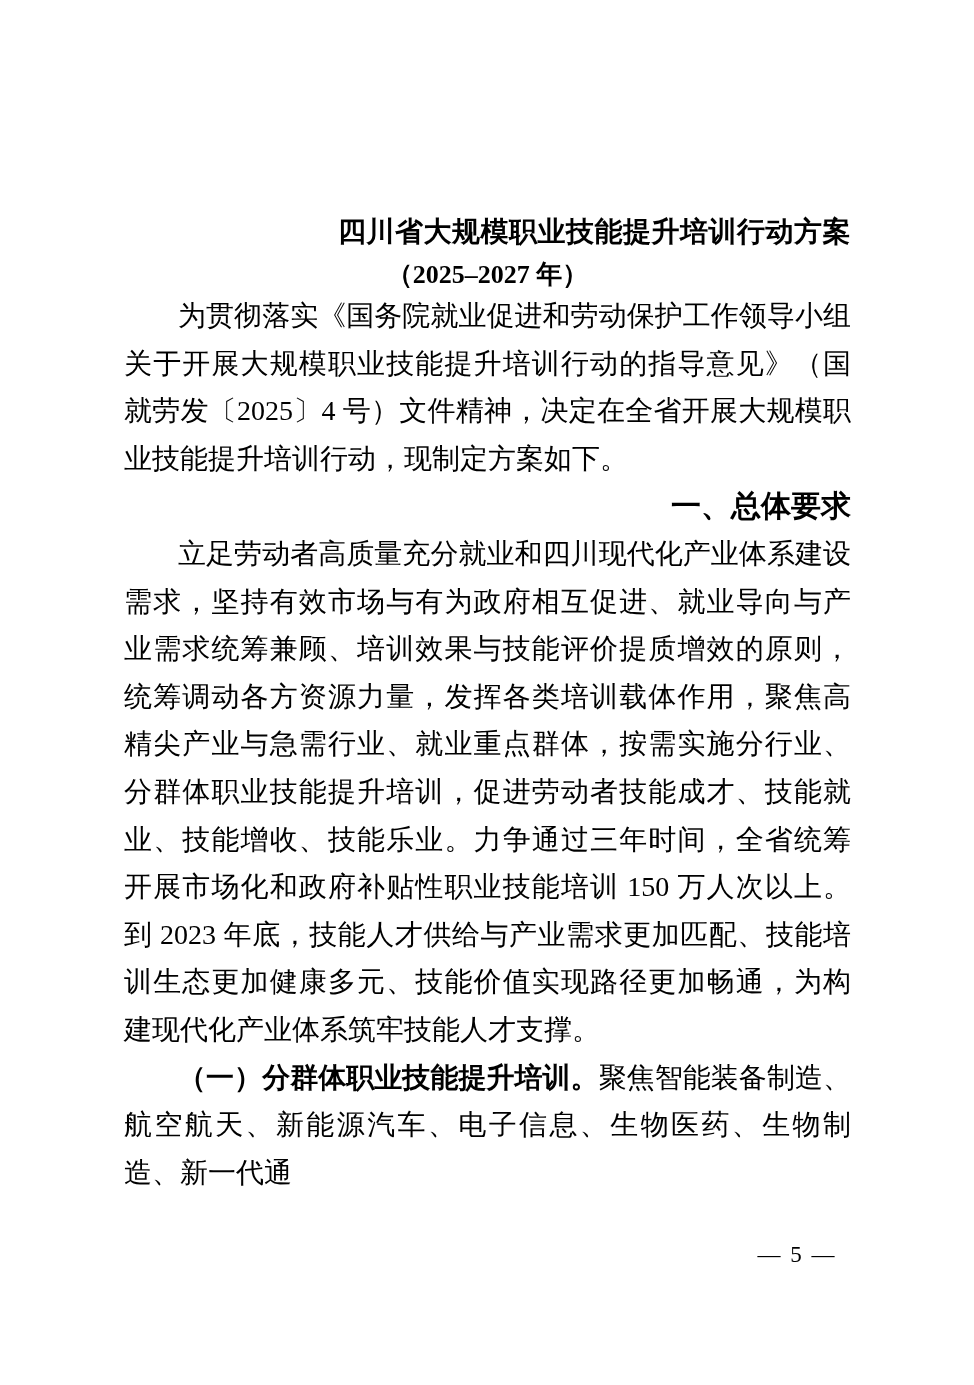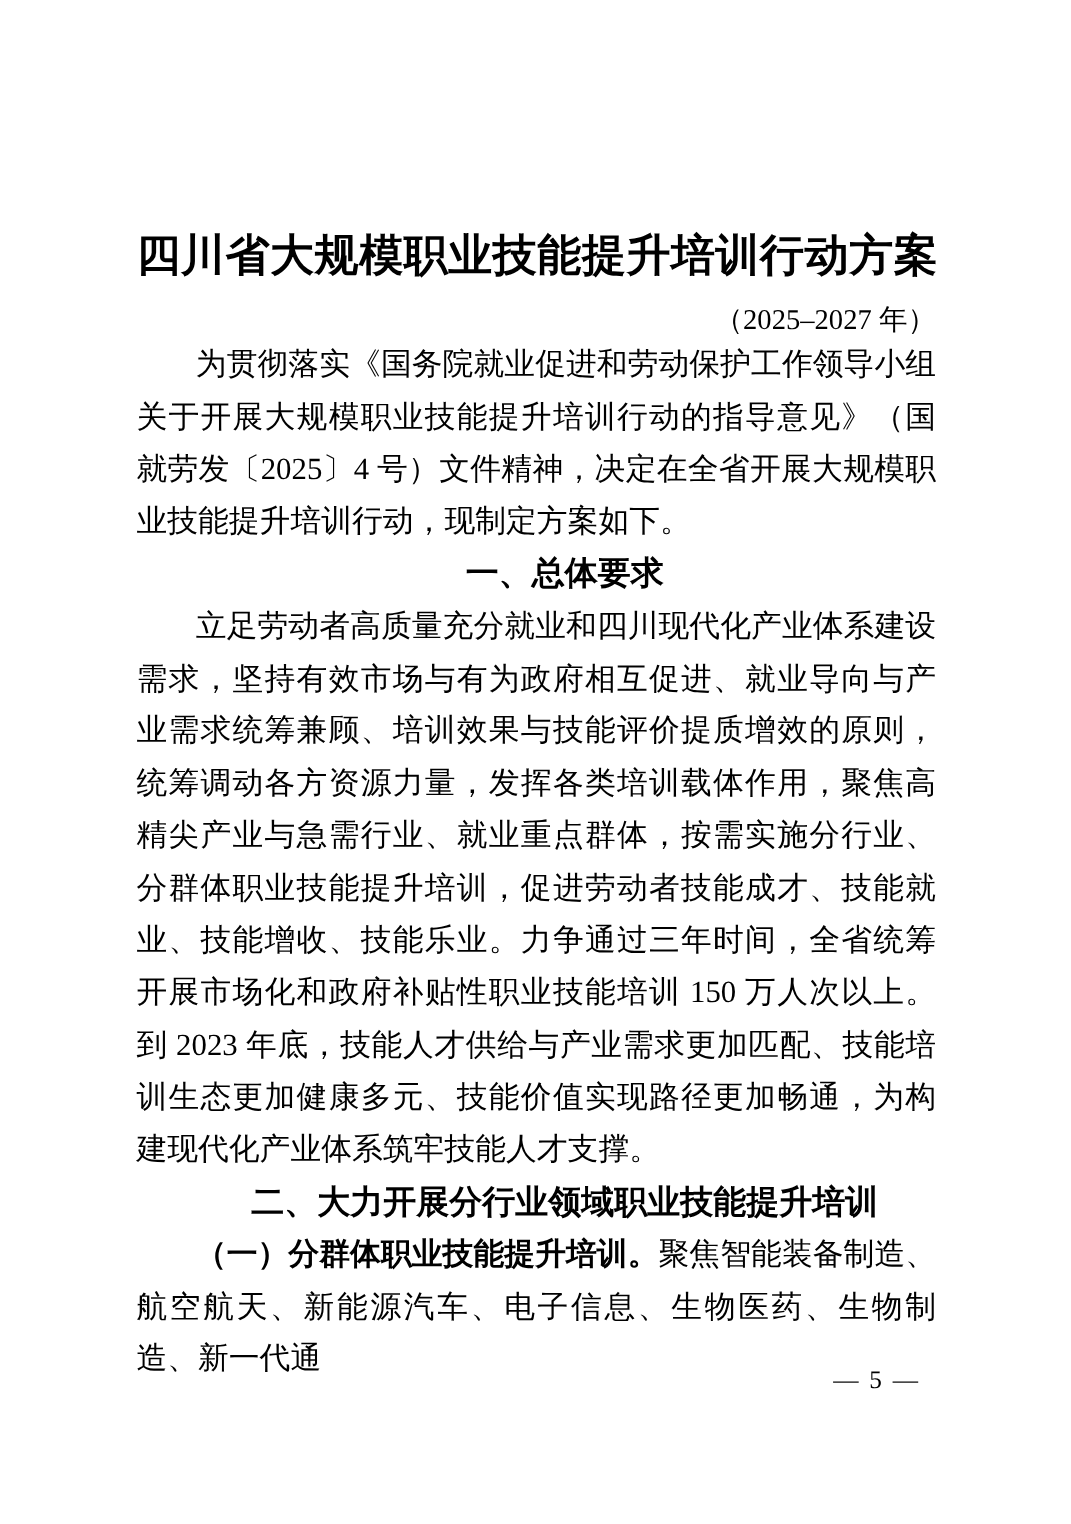--- a/index.html
+++ b/index.html
@@ -13,52 +13,51 @@
     overflow: hidden;
   }
   .content {
     position: absolute;
     left: 124px;
     top: 0;
     width: 727px;
   }
   .doc-title {
     margin: 206px 0 0 0;
-    text-align: left;
-    font-size: 40px;
+    text-align: right;
+    font-size: 28px;
     line-height: 52px;
     font-weight: 700;
     letter-spacing: 0.5px;
     white-space: nowrap;
   }
   .doc-subtitle {
-    margin-top: 16px;
-    text-align: right;
+    text-align: center;
     font-size: 26px;
     line-height: 34px;
-    font-weight: 400;
+    font-weight: 700;
   }
   .doc-body {
     font-size: 28px;
     line-height: 47.6px;
     text-align: justify;
     word-break: break-all;
   }
   .doc-body p {
     margin: 0;
     text-indent: 54px;
   }
   .section-heading {
     margin: 0;
     font-family: "Liberation Sans", sans-serif;
     font-size: 30px;
     line-height: 47.6px;
     font-weight: 700;
     text-indent: 52px;
-    text-align: center;
+    text-align: right;
   }
   .item-lead {
     font-weight: 700;
   }
   .page-number {
     position: absolute;
     top: 1240px;
     left: 752px;
     width: 90px;
     text-align: center;
@@ -79,21 +78,20 @@
     <div class="doc-subtitle">（2025–2027 年）</div>
 
     <div class="doc-body">
 
       <p>为贯彻落实《国务院就业促进和劳动保护工作领导小组关于开展大规模职业技能提升培训行动的指导意见》（国就劳发〔2025〕4 号）文件精神，决定在全省开展大规模职业技能提升培训行动，现制定方案如下。</p>
 
       <h2 class="section-heading">一、总体要求</h2>
 
       <p>立足劳动者高质量充分就业和四川现代化产业体系建设需求，坚持有效市场与有为政府相互促进、就业导向与产业需求统筹兼顾、培训效果与技能评价提质增效的原则，统筹调动各方资源力量，发挥各类培训载体作用，聚焦高精尖产业与急需行业、就业重点群体，按需实施分行业、分群体职业技能提升培训，促进劳动者技能成才、技能就业、技能增收、技能乐业。力争通过三年时间，全省统筹开展市场化和政府补贴性职业技能培训 150 万人次以上。到 2023 年底，技能人才供给与产业需求更加匹配、技能培训生态更加健康多元、技能价值实现路径更加畅通，为构建现代化产业体系筑牢技能人才支撑。</p>
 
-      <h2 class="section-heading">二、大力开展分行业领域职业技能提升培训</h2>
 
       <p><span class="item-lead">（一）分群体职业技能提升培训。</span><span>聚焦智能装备制造、航空航天、新能源汽车、电子信息、生物医药、生物制造、新一代通</span></p>
 
     </div>
   </div>
 
   <div class="page-number">— 5 —</div>
 </div>
 
 </body></html>

